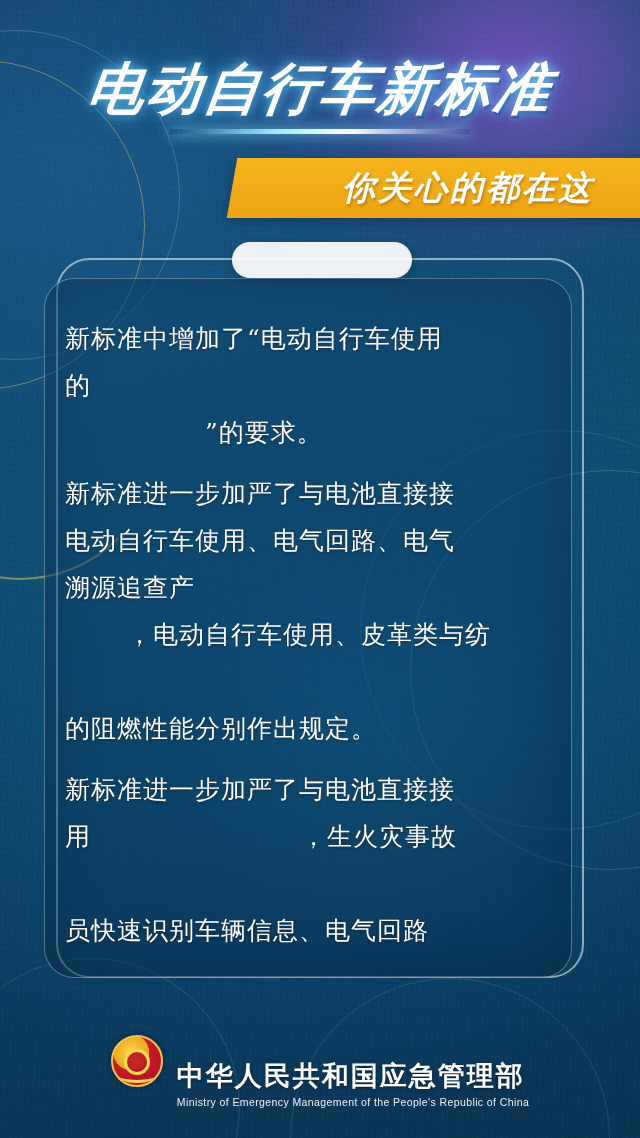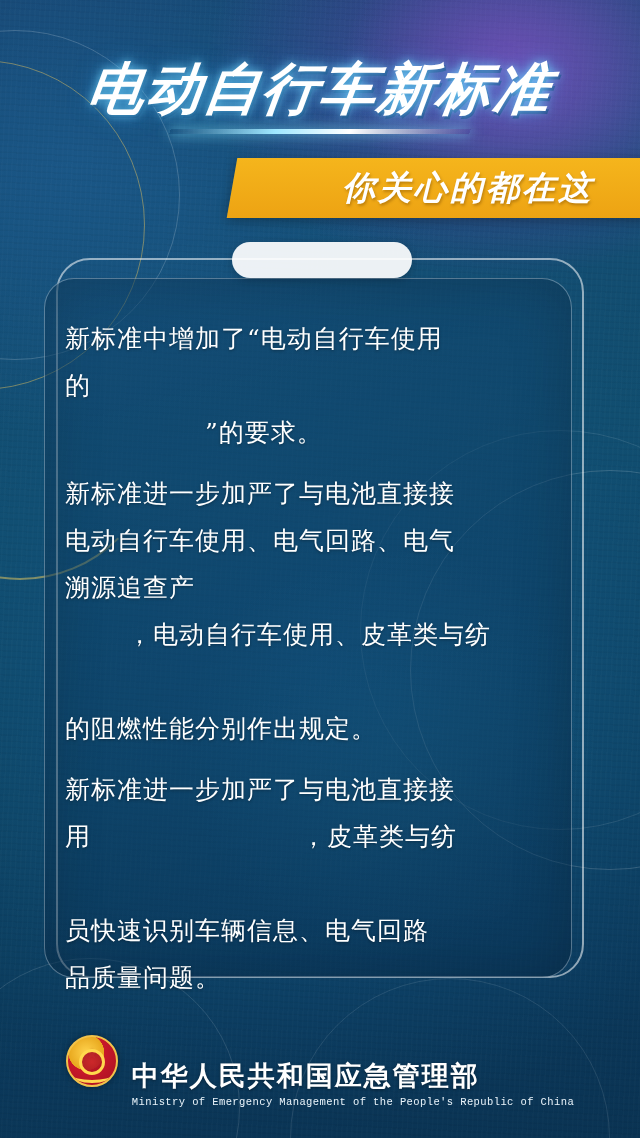--- a/index.html
+++ b/index.html
@@ -224,21 +224,21 @@
   .footer-cn {
     font-family: Liberation Mono, monospace;
     font-size: 27px;
     font-weight: bold;
     color: #ffffff;
     letter-spacing: 2px;
     text-shadow: 0 1px 3px rgba(0,0,0,0.4);
     margin-top: 44px;
   }
   .footer-en {
-    font-family: Liberation Mono, monospace;
+    font-family: Liberation Sans, sans-serif;
     font-size: 10.5px;
     color: #eaf4fb;
     letter-spacing: 0.4px;
   }
 </style>
 </head>
 <body>
 
 <div id="poster">
 
@@ -274,24 +274,23 @@
       <span>新标准进一步加严了与电池直接接</span><br>
       <span>电动自行车使用、电气回路、电气</span><br>
       <span>溯源追查产</span><br>
       <span class="gap" style="width:62px"></span><span>，电动自行车使用、皮革类与纺</span><br>
       <br>
       <span>的阻燃性能分别作出规定。</span>
     </div>
 
     <div class="para">
       <span>新标准进一步加严了与电池直接接</span><br>
-      <span>用</span><span class="gap" style="width:210px"></span><span>，皮革类与纺</span><br>
+      <span>用</span><span class="gap" style="width:210px"></span><span>，生火灾事故</span><br>
       <br>
       <span>员快速识别车辆信息、电气回路</span><br>
-      <span>品质量问题。</span>
     </div>
 
   </div>
   <div class="card-notch"></div>
 
   <div class="footer">
     <div class="emblem">
       <span class="star">★</span>
       <span class="gear"></span>
       <span class="wheat"></span>

